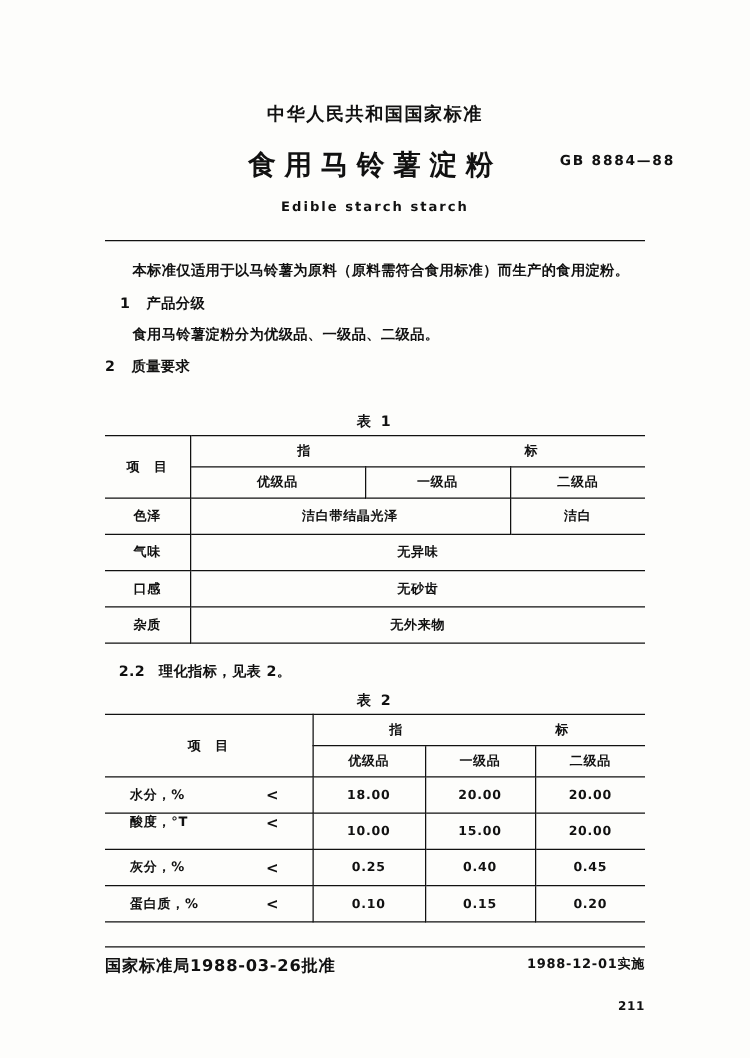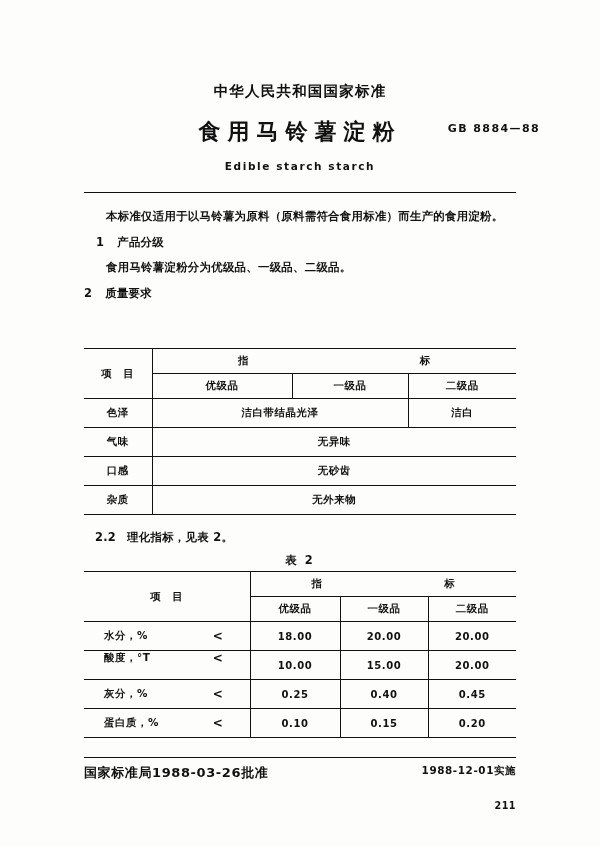--- a/index.html
+++ b/index.html
@@ -207,20 +207,21 @@
       <span class="num">1</span><span>产品分级</span>
     </div>
 
     <div class="para p-grades">食用马铃薯淀粉分为优级品、一级品、二级品。</div>
 
     <div class="para h-2">
       <span class="num">2</span><span>质量要求</span>
     </div>
 
 
+    <div class="table-caption cap-t1">表 1</div>
 
     <table class="doc t1">
       <colgroup>
         <col style="width:68px">
         <col style="width:140px">
         <col style="width:116px">
         <col style="width:108px">
       </colgroup>
       <tbody>
         <tr class="r-head-a">

